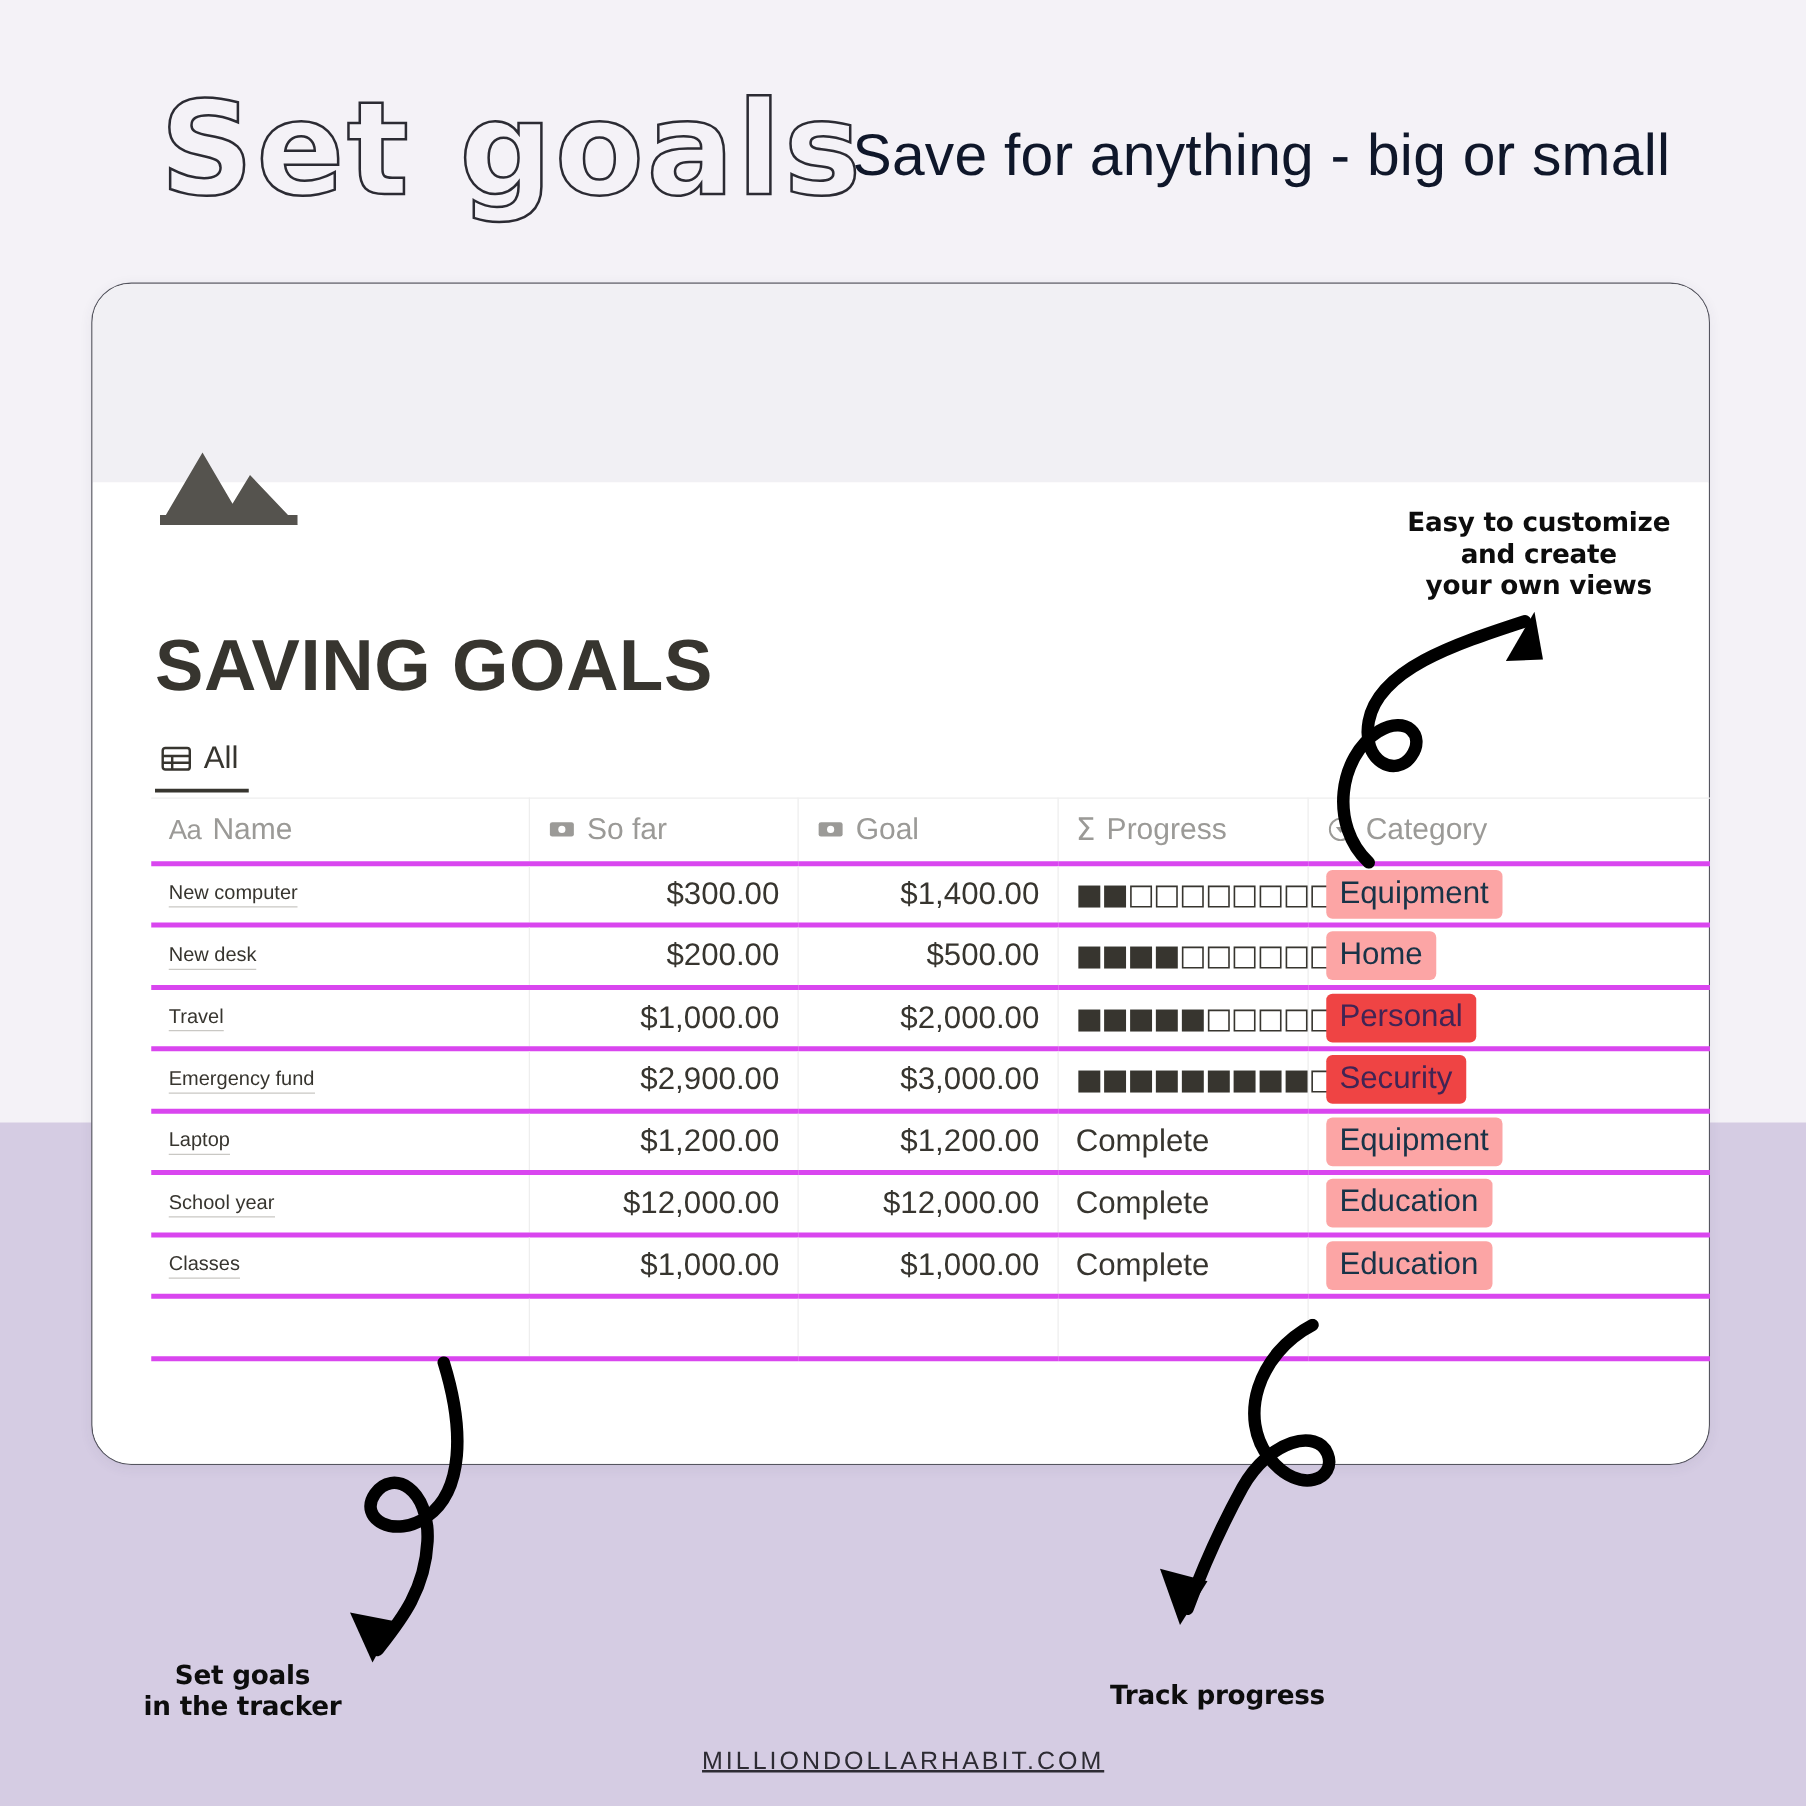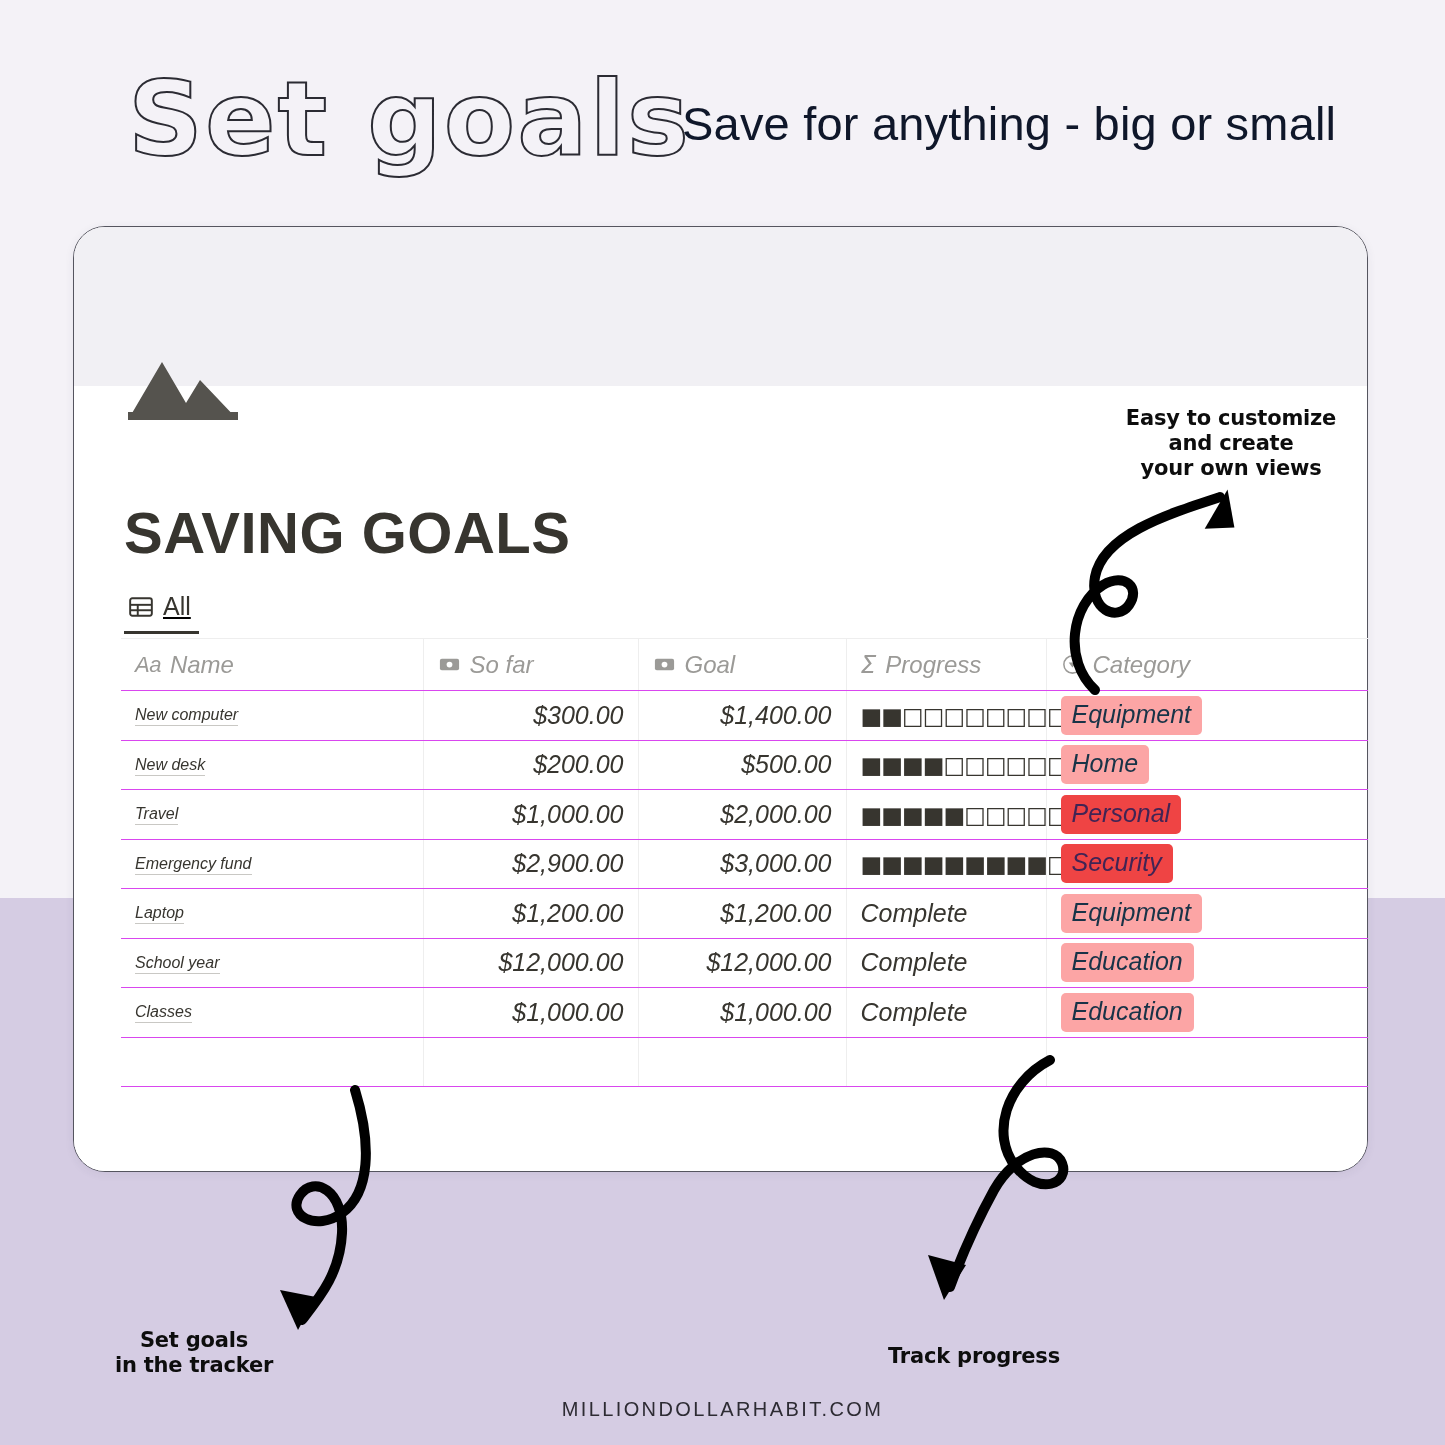--- a/index.html
+++ b/index.html
@@ -108,43 +108,41 @@
     display: flex;
     align-items: flex-start;
   }
   .view-tab {
     display: flex;
     align-items: center;
     gap: 9px;
     padding: 0 8px 10px 4px;
     border-bottom: 3px solid #37352f;
     cursor: pointer;
-    text-decoration: underline;
   }
   .view-tab .tab-label {
     font-size: 25px;
     color: #37352f;
   }
 
   
   #goals-table {
     position: absolute;
     left: 121px; top: 638px;
     width: 1247px;
     border-collapse: collapse;
     table-layout: fixed;
   }
   #goals-table th, #goals-table td {
     border-right: 1px solid #eeeeee;
-    border-bottom: 1px solid #d946ef;
+    border-bottom: 4px solid #d946ef;
     height: 49.5px;
     padding: 0 14px;
     vertical-align: middle;
     font-weight: 400;
-    font-style: italic;
   }
   #goals-table th {
     border-top: 1px solid #eeeeee;
     height: 52px;
   }
   #goals-table th:last-child, #goals-table td:last-child {
     border-right: none;
   }
   .col-name   { width: 302px; }
   .col-sofar  { width: 215px; }
@@ -253,20 +251,21 @@
 
   
   #footer-url {
     position: absolute;
     left: 0; top: 1398px;
     width: 1445px;
     text-align: center;
     font-size: 20px;
     letter-spacing: 2.4px;
     color: #2d2b33;
+    text-decoration: underline;
   }
 </style>
 </head>
 <body>
 
 <div id="bg-top"></div>
 <div id="bg-bottom"></div>
 
 <div id="headline-row">
   <div id="outline-title">Set goals</div>

